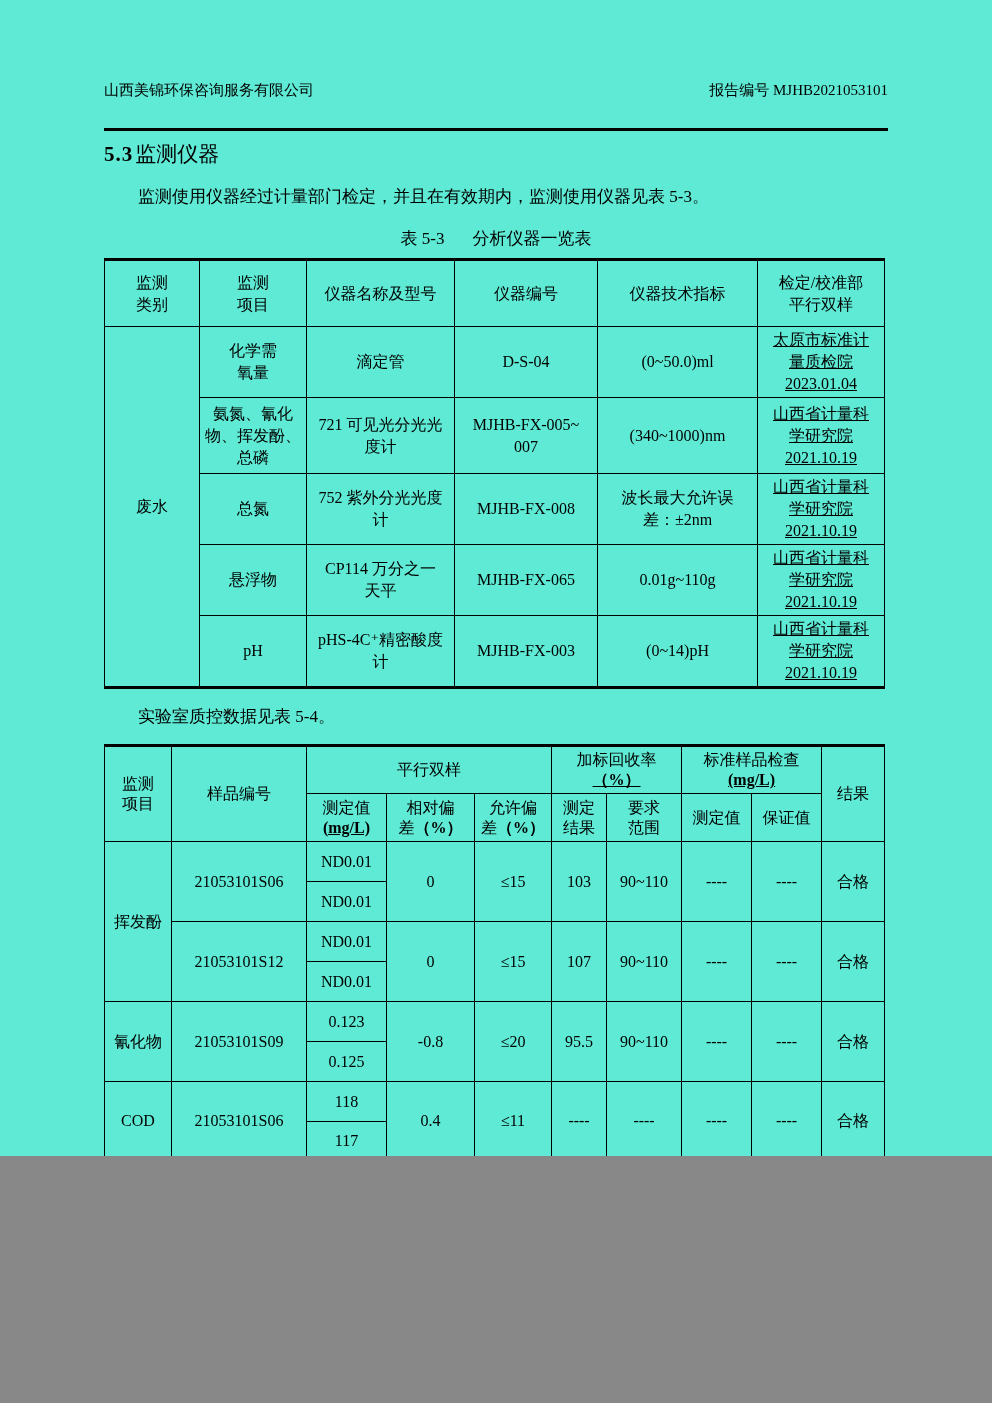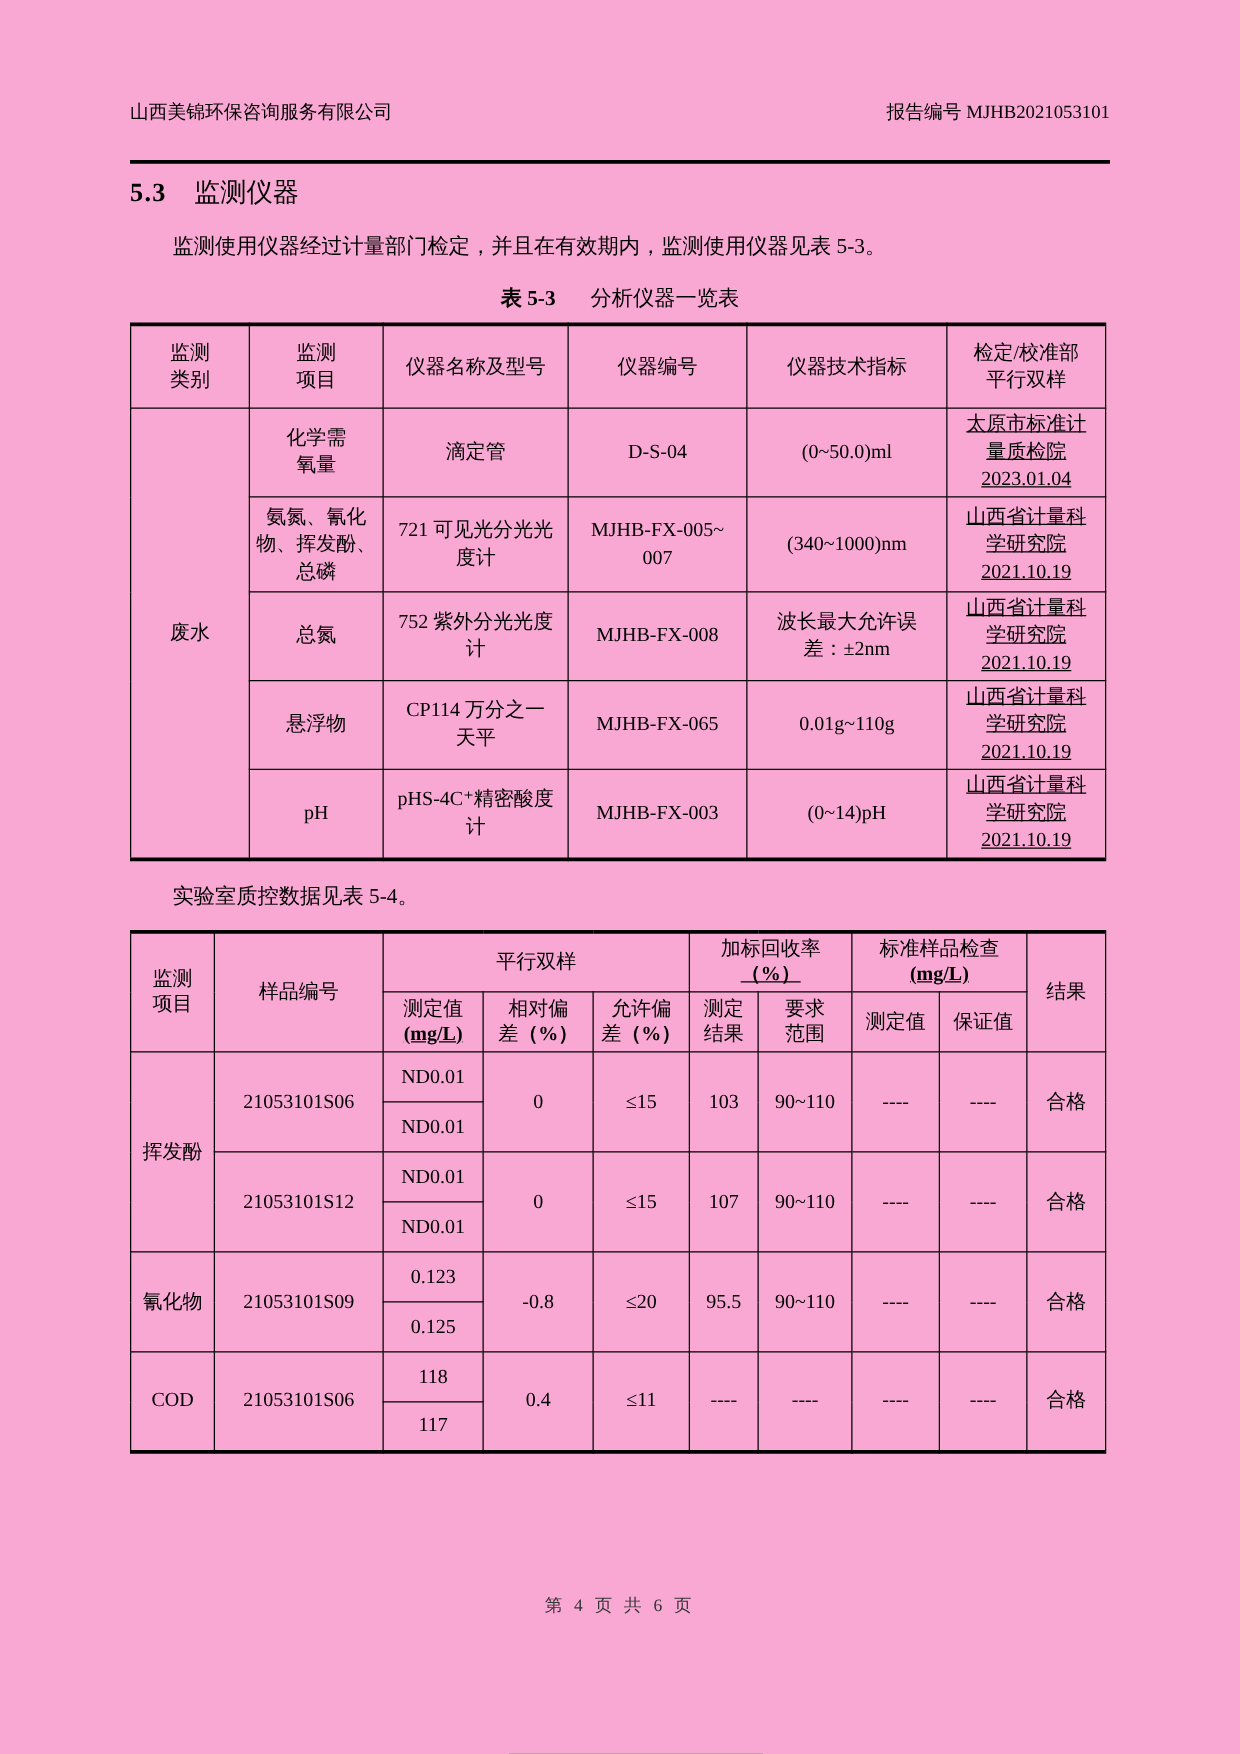--- a/index.html
+++ b/index.html
@@ -1,30 +1,30 @@
 <!DOCTYPE html>
 <html><head>
 <meta charset="utf-8">
 <style>
   * { margin:0; padding:0; box-sizing:border-box; }
   html,body { background:#888; }
   .page {
-    width:992px; height:1403px; margin:0 auto; background:#f9a8d4;
+    width:992px; height:1156px; margin:0 auto; background:#5eead4;
     color:#000; font-family:"Liberation Serif","DejaVu Serif",serif;
     padding:0 104px; position:relative; overflow:hidden;
   }
   .doc-header { padding-top:80px; display:flex; justify-content:space-between;
     font-size:15px; line-height:20px; }
   .doc-divider { margin-top:28px; border-bottom:3px solid #000; }
   h2.section { margin-top:8px; font-size:21px; font-weight:normal; line-height:30px; }
-  h2.section b { font-weight:bold; letter-spacing:1px; margin-right:22px; }
+  h2.section b { font-weight:bold; letter-spacing:1px; margin-right:2px; }
   p.body-text { margin-top:8px; font-size:17px; line-height:40px;
     text-indent:2em; text-align:justify; }
   .caption { margin-top:10px; text-align:center; font-size:17px; line-height:24px; }
-  .caption b { font-weight:bold; margin-right:28px; }
+  .caption b { font-weight:normal; margin-right:28px; }
   table { border-collapse:collapse; width:780px; margin-top:7px;
     border-top:3px solid #000; border-bottom:3px solid #000;
     text-align:center; table-layout:fixed; }
   th, td { border:1px solid #000; font-weight:normal; vertical-align:middle;
     white-space:pre-line; padding:2px 3px; overflow:hidden; }
   .t53 { font-size:16px; }
   .t53 th, .t53 td { line-height:22px; }
   .t53 .hr { height:67px; }
   .t53 .r1 { height:66px; } .t53 .r2 { height:76px; } .t53 .r3 { height:65px; }
   .t53 .r4 { height:64px; } .t53 .r5 { height:60px; }

